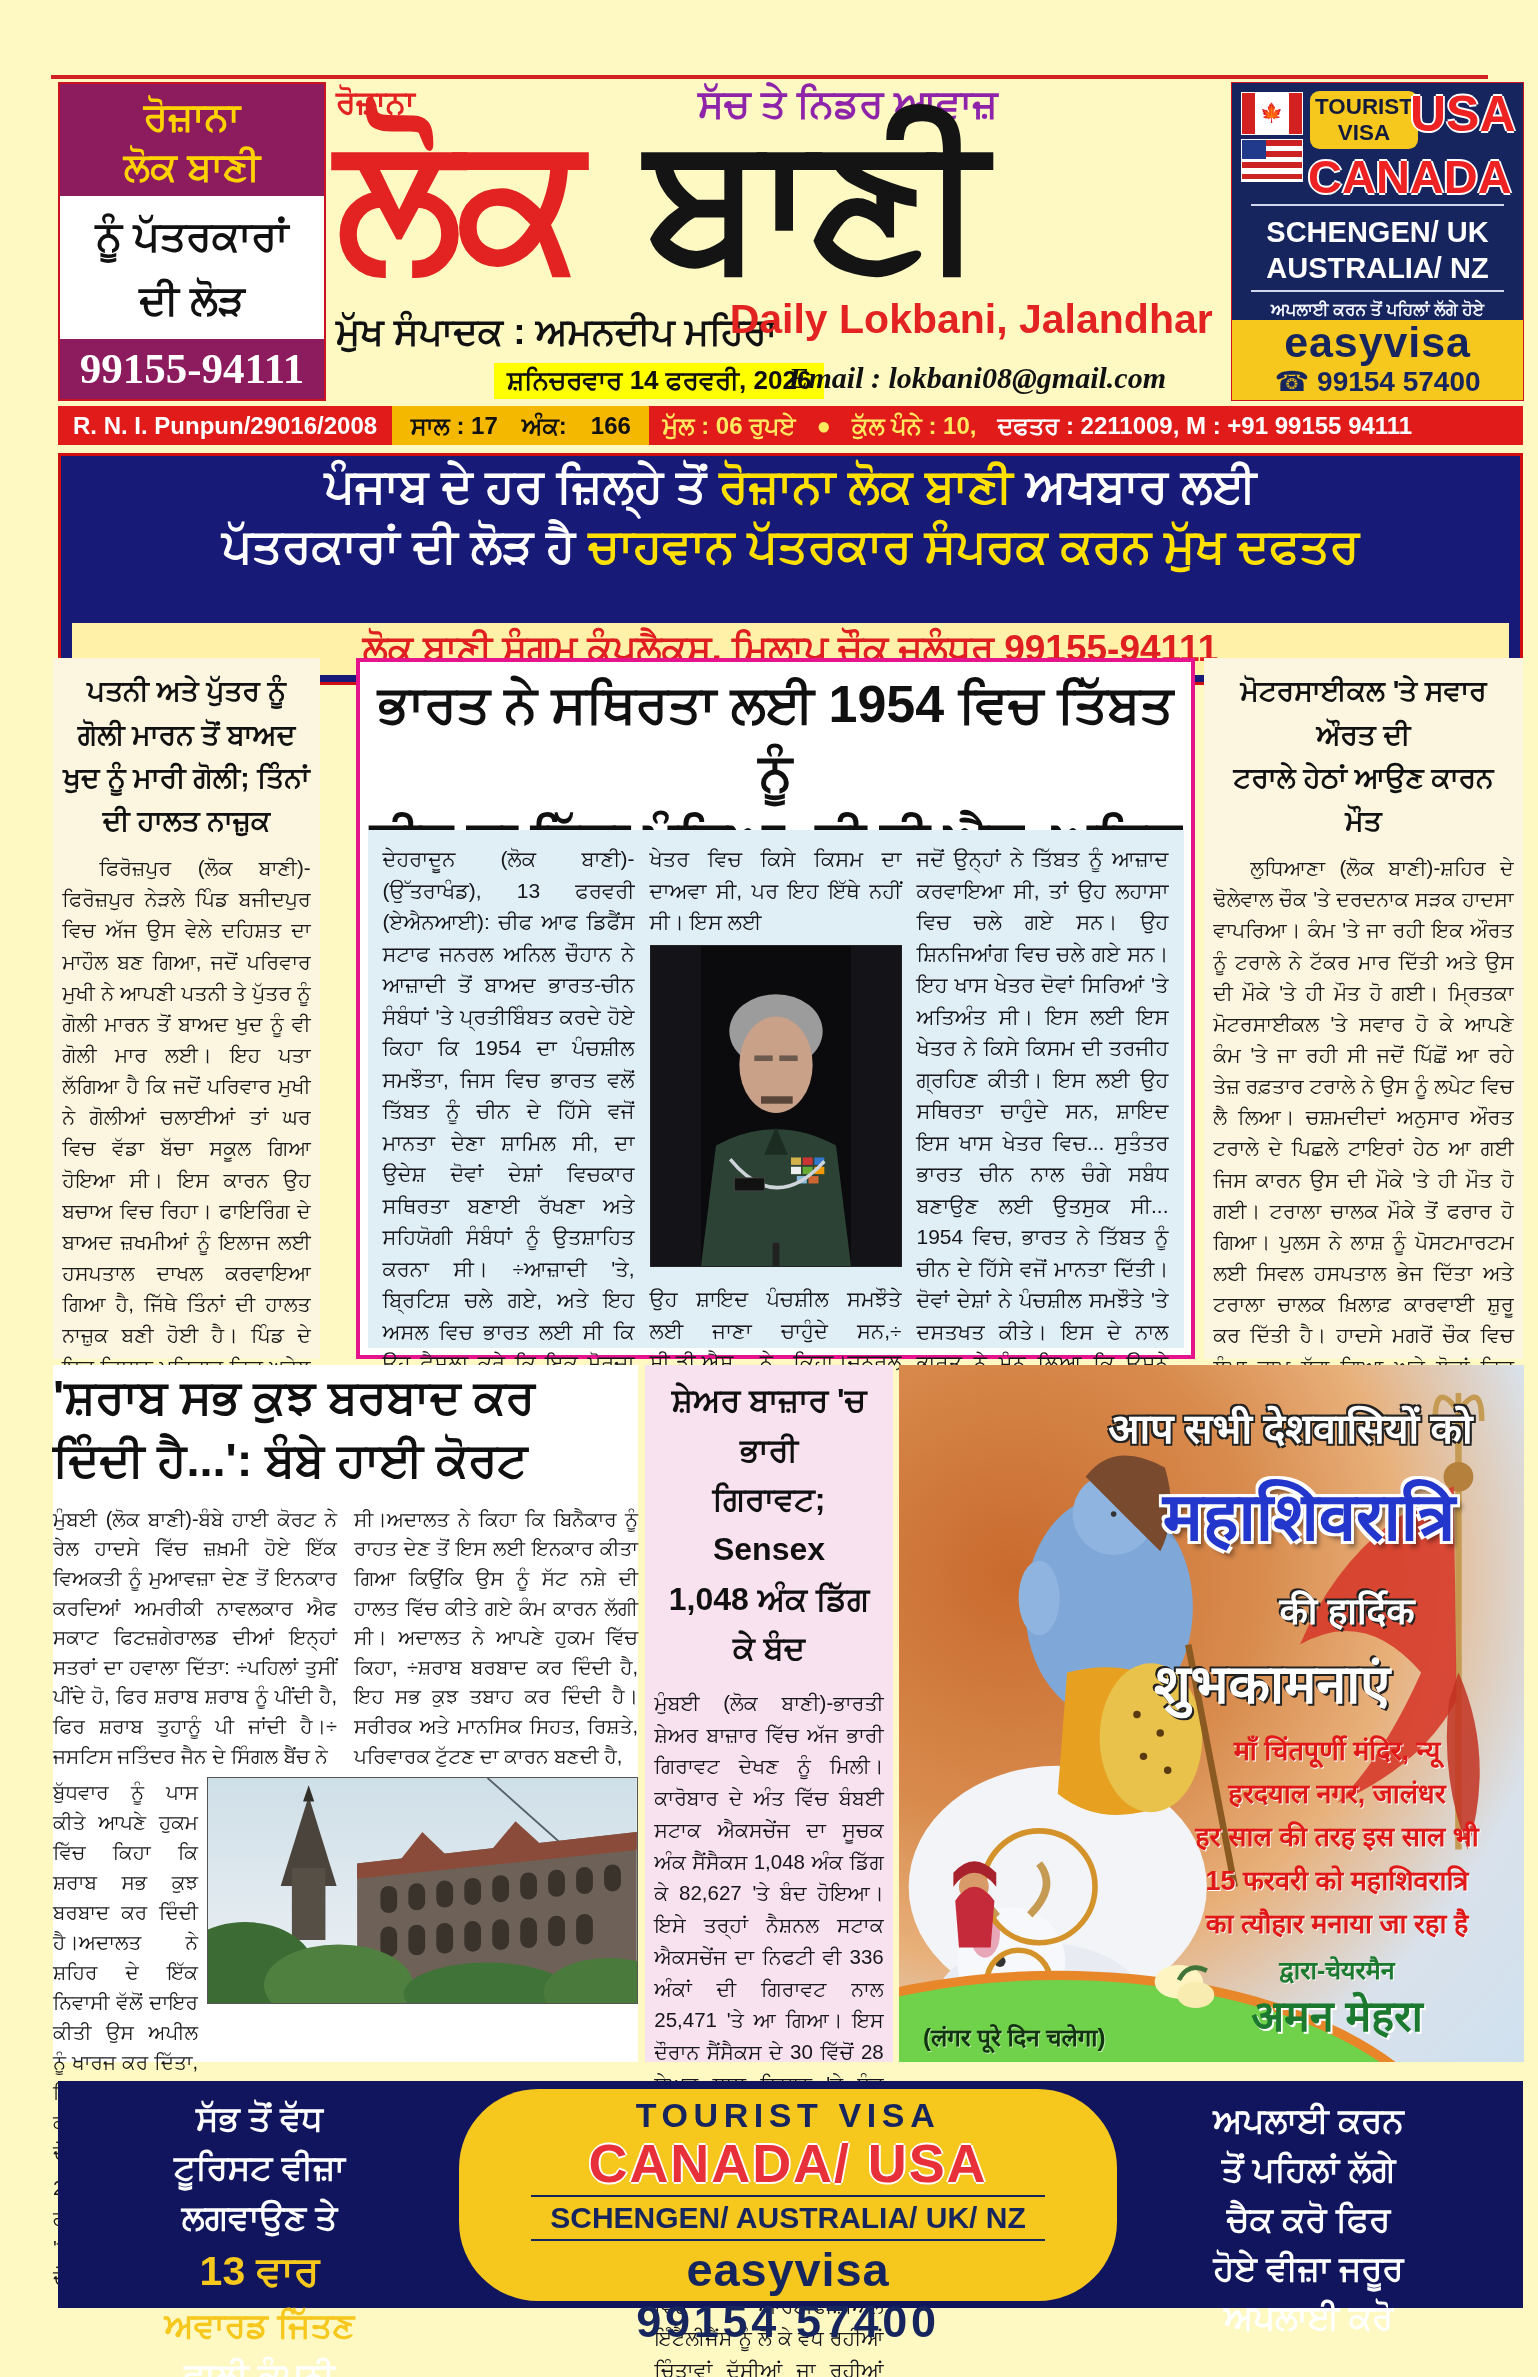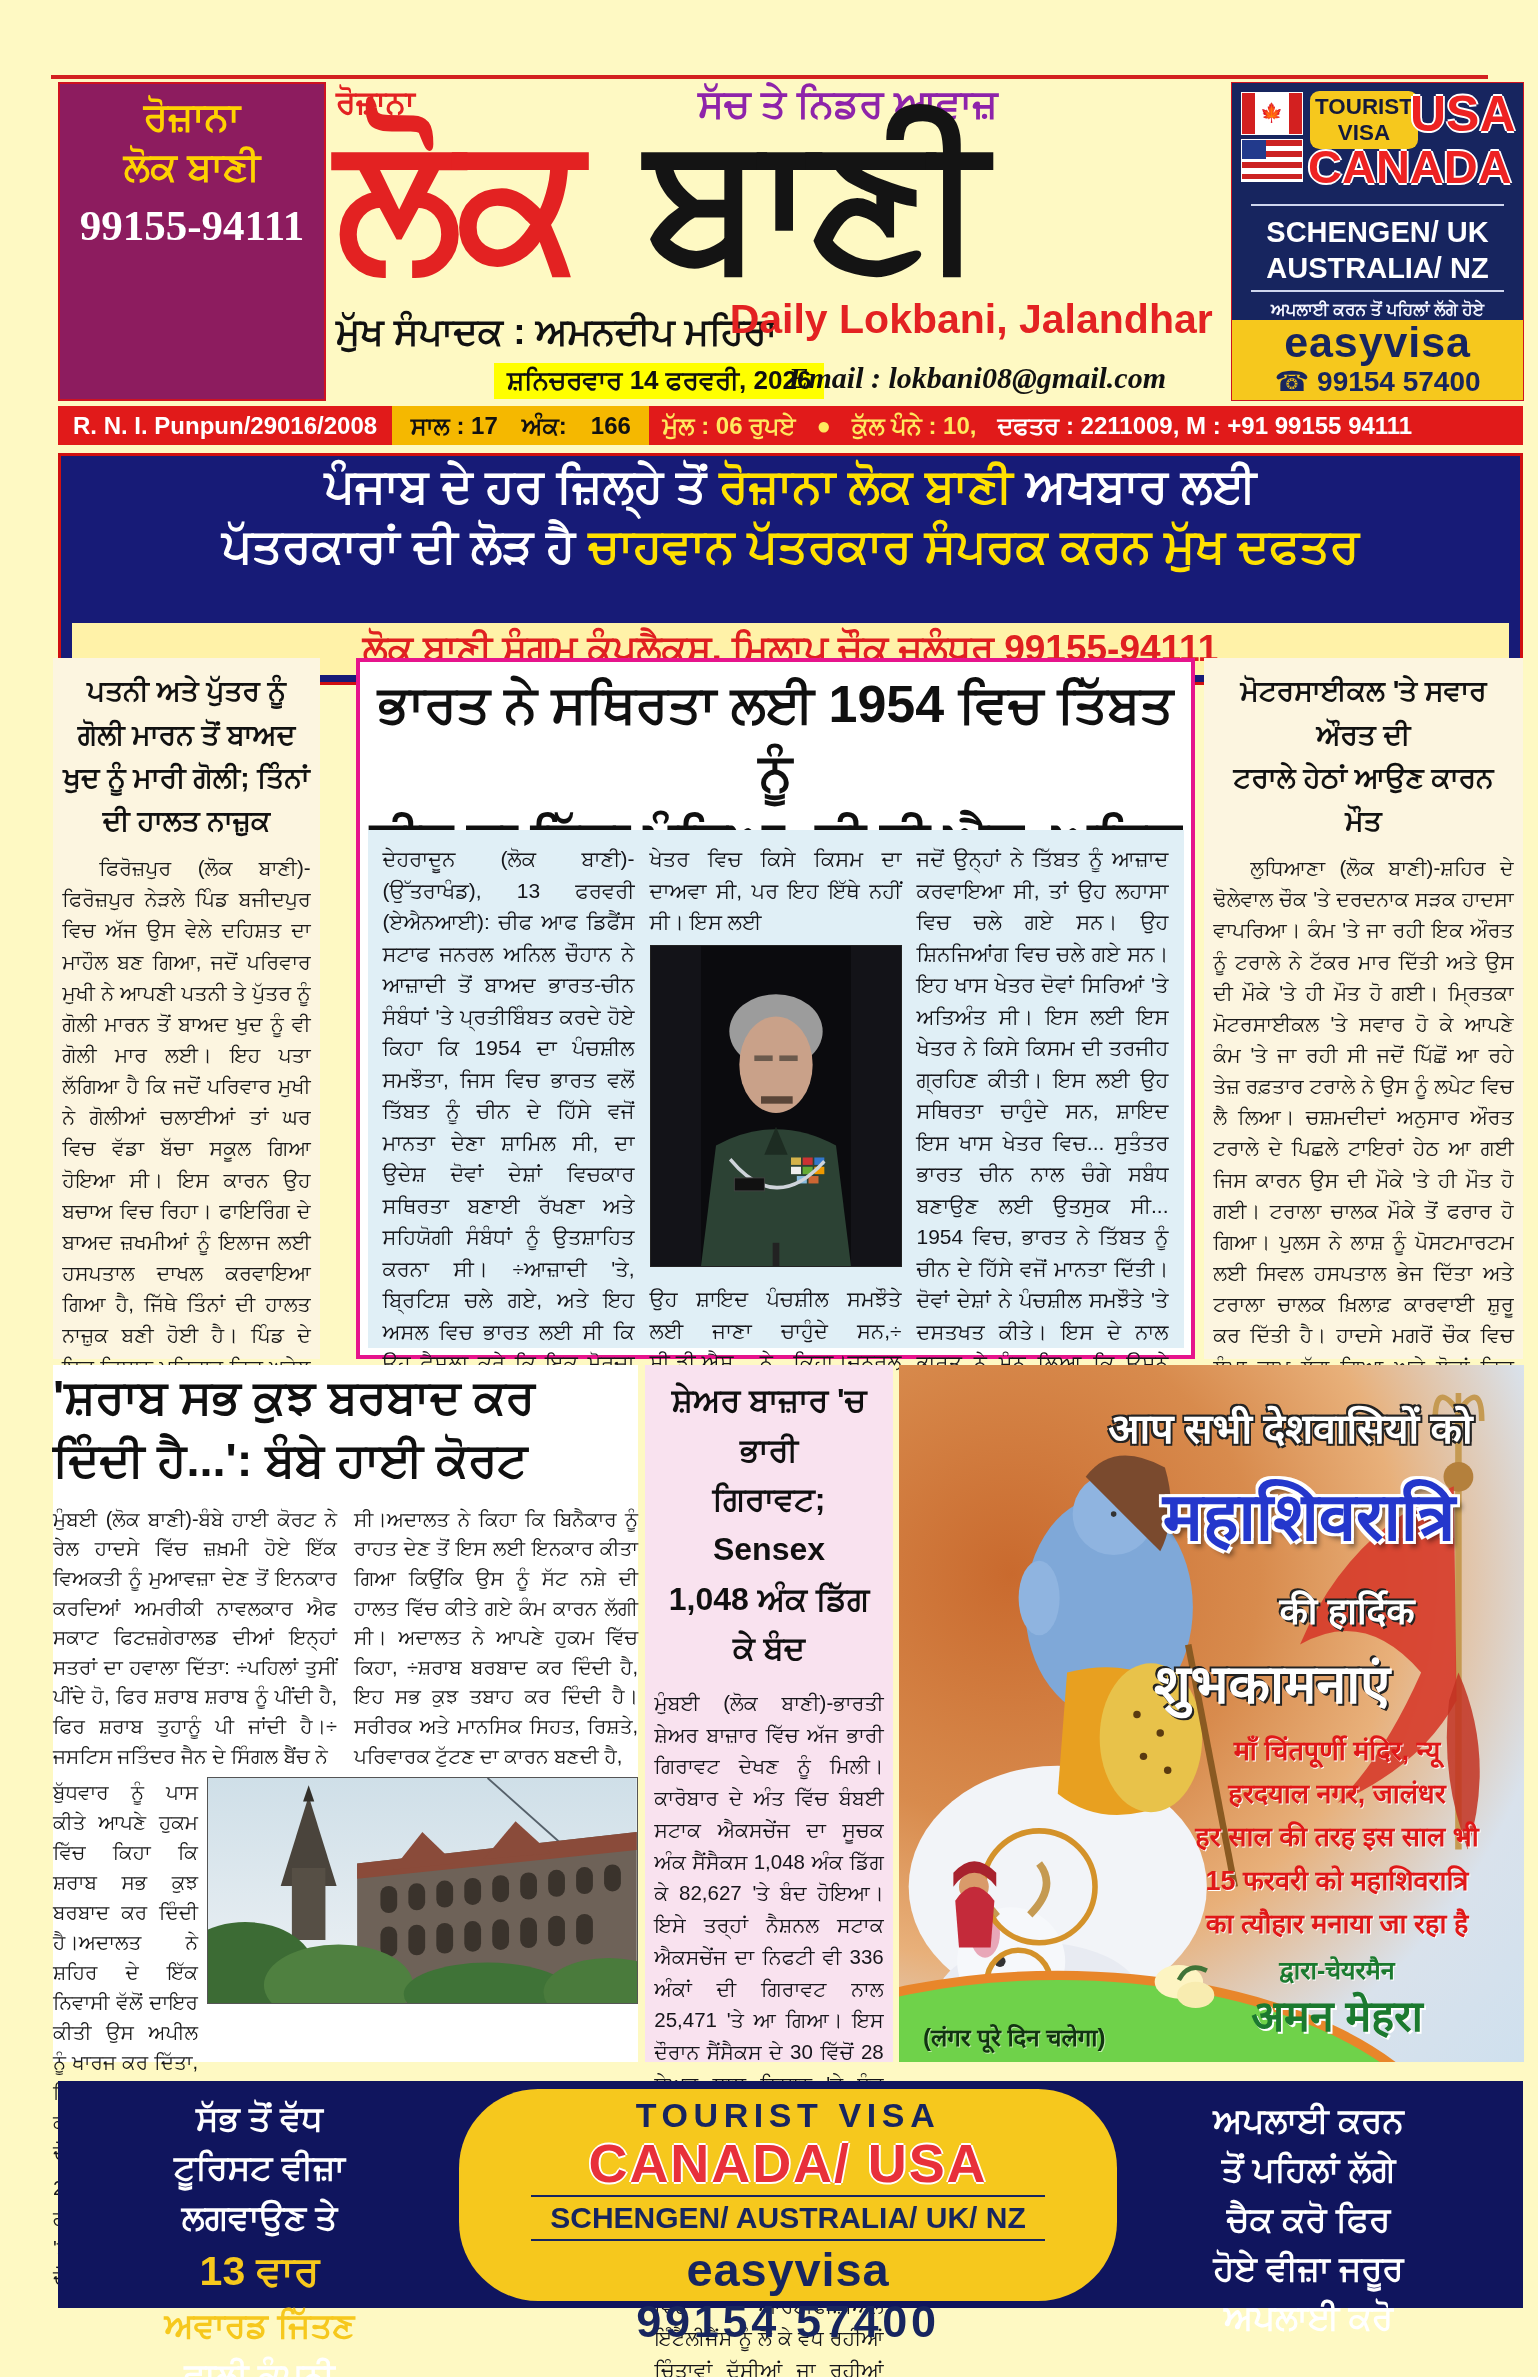--- a/index.html
+++ b/index.html
@@ -31,21 +31,21 @@
   
   .right-ad { position:absolute; left:1231px; top:82px; width:293px; height:319px; background:#17255f; border:1.9px solid #cf1220; }
   .ra-flags { position:absolute; left:9.3px; top:9.3px; width:62px; height:89px; }
   .flag { width:62px; height:43px; border:0.9px solid #fff; }
   .flag-ca { background:linear-gradient(90deg,#d32020 0 22%,#fff 22% 78%,#d32020 78%); position:relative; }
   .flag-ca::after { content:"🍁"; position:absolute; left:50%; top:50%; transform:translate(-50%,-55%); font-size:18.6px; }
   .flag-us { background:repeating-linear-gradient(#c22 0 5.6px,#fff 5.6px 11.2px); position:relative; margin-top:3.7px; }
   .flag-us::after { content:""; position:absolute; left:0; top:0; width:24px; height:18.6px; background:#223a8c; }
   .ra-badge { position:absolute; left:78px; top:7.5px; width:108px; background:#f6c81d; border-radius:9.3px; text-align:center; color:#141a3c; font-weight:800; font-size:22.4px; line-height:1.15; padding:3.7px 0; }
   .ra-usa { position:absolute; right:7.5px; top:1.9px; color:#e22; font-weight:800; font-size:50px; text-shadow:-1.9px 0 #fff,1.9px 0 #fff,0 -1.9px #fff,0 1.9px #fff; }
-  .ra-canada { position:absolute; left:76px; top:56px; color:#e22; font-weight:800; font-size:47px; text-shadow:-1.9px 0 #fff,1.9px 0 #fff,0 -1.9px #fff,0 1.9px #fff; }
+  .ra-canada { position:absolute; left:76px; top:66px; color:#e22; font-weight:800; font-size:47px; text-shadow:-1.9px 0 #fff,1.9px 0 #fff,0 -1.9px #fff,0 1.9px #fff; }
   .ra-div { position:absolute; left:18.6px; right:18.6px; top:121px; height:1.9px; background:#cfd6ee; }
   .ra-sch { position:absolute; left:0; right:0; top:131px; text-align:center; color:#fff; font-weight:800; font-size:29px; line-height:1.25; }
   .ra-div2 { position:absolute; left:18.6px; right:18.6px; top:207px; height:1.9px; background:#cfd6ee; }
   .ra-pa { position:absolute; left:0; right:0; top:214px; text-align:center; color:#f3f5ff; font-weight:bold; font-size:17px; line-height:1.5; }
   .ra-strip { position:absolute; left:0; right:0; bottom:0; height:80px; background:#f6c81d; text-align:center; }
   .ra-brand { color:#17255f; font-weight:800; font-size:43px; line-height:1.05; letter-spacing:0.9px; }
   .ra-phone { color:#17255f; font-weight:800; font-size:28px; }
 
   
   .info-bar { position:absolute; left:58px; top:406px; width:1465px; height:39px; background:#e11a1a; display:flex; align-items:center; font-weight:bold; font-size:24px; }
@@ -120,20 +120,24 @@
 </head>
 <body>
 
 <div id="page">
   <div class="top-rule"></div>
 
   <div class="left-ad">
     <div class="la-top">
       <div>ਰੋਜ਼ਾਨਾ</div>
       <div>ਲੋਕ ਬਾਣੀ</div>
+    </div>
+    <div class="la-mid">
+      <div>ਨੂੰ ਪੱਤਰਕਾਰਾਂ</div>
+      <div>ਦੀ ਲੋੜ</div>
     </div>
     <div class="la-phone">99155-94111</div>
   </div>
 
   <div class="masthead">
     <div class="mh-kicker">ਰੋਜ਼ਾਨਾ</div>
     <div class="mh-tagline">ਸੱਚ ਤੇ ਨਿਡਰ ਆਵਾਜ਼</div>
     <div class="mh-title">
       <span class="t-red">ਲੋਕ</span>
       <span class="t-black">ਬਾਣੀ</span>

